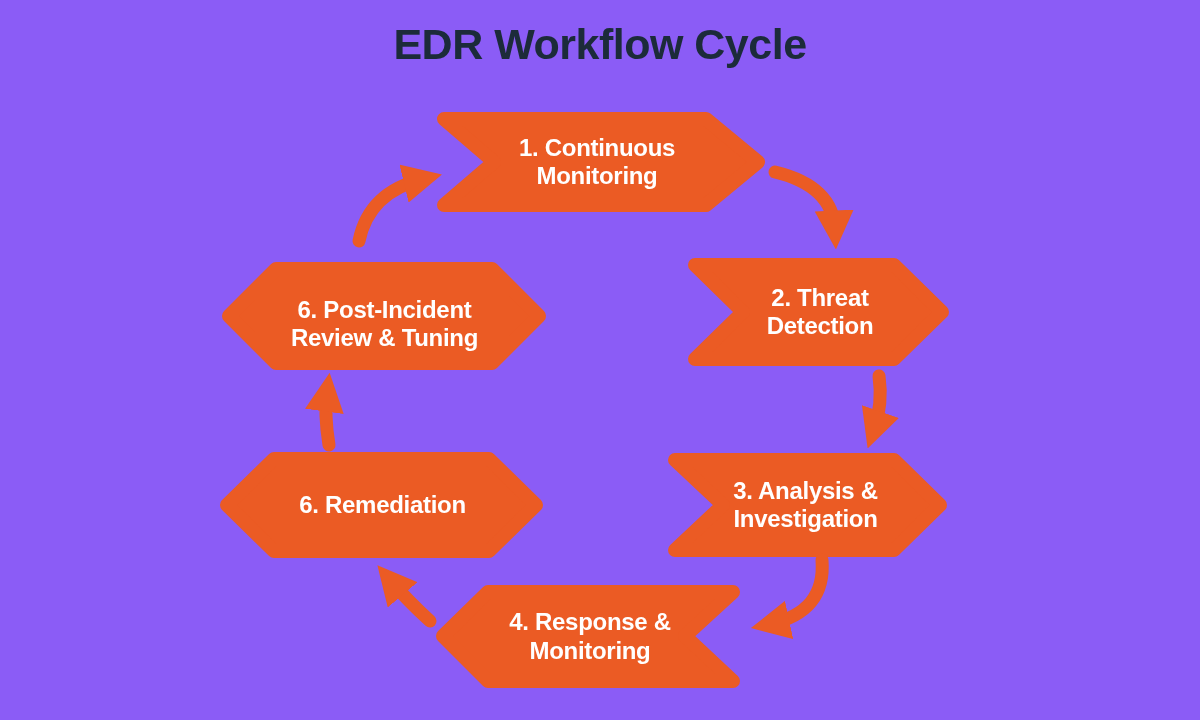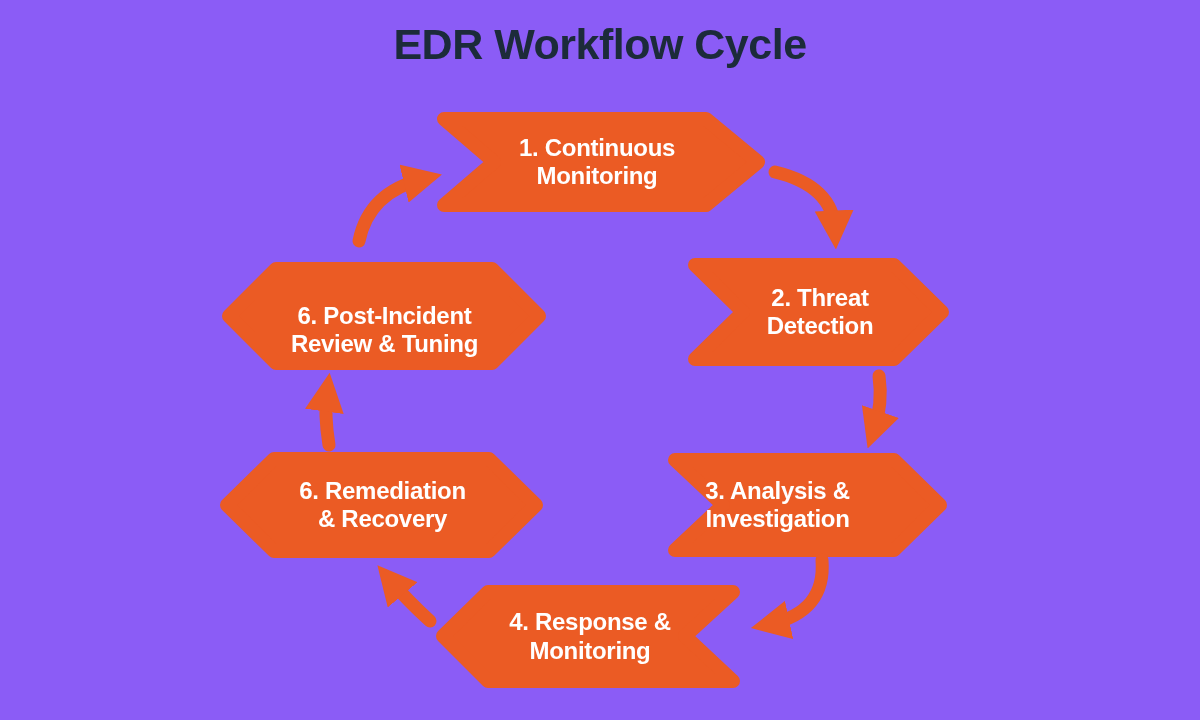--- a/index.html
+++ b/index.html
@@ -81,30 +81,29 @@
   </svg>
 
   <div class="step-label" style="left:447px; top:112px; width:300px; height:100px;">
     <span>1. Continuous</span>
     <span>Monitoring</span>
   </div>
   <div class="step-label" style="left:700px; top:258px; width:240px; height:108px;">
     <span>2. Threat</span>
     <span>Detection</span>
   </div>
-  <div class="step-label" style="left:650px; top:453px; width:255px; height:104px;">
+  <div class="step-label" style="left:678px; top:453px; width:255px; height:104px;">
     <span>3. Analysis &amp;</span>
     <span>Investigation</span>
   </div>
   <div class="step-label" style="left:455px; top:585px; width:270px; height:103px;text-align:center;">
     <span>4. Response &amp;</span>
     <span>Monitoring</span>
   </div>
   <div class="step-label" style="left:245px; top:452px; width:275px; height:106px;">
     <span>6. Remediation</span>
-    <span>&amp; Recovery</span>
   </div>
-  <div class="step-label" style="left:247px; top:276px; width:275px; height:108px;align-items:center;">
+  <div class="step-label" style="left:247px; top:270px; width:275px; height:108px;align-items:center;">
     <span>6. Post-Incident</span>
     <span>Review &amp; Tuning</span>
   </div>
 
 </div>
 
 </body></html>

